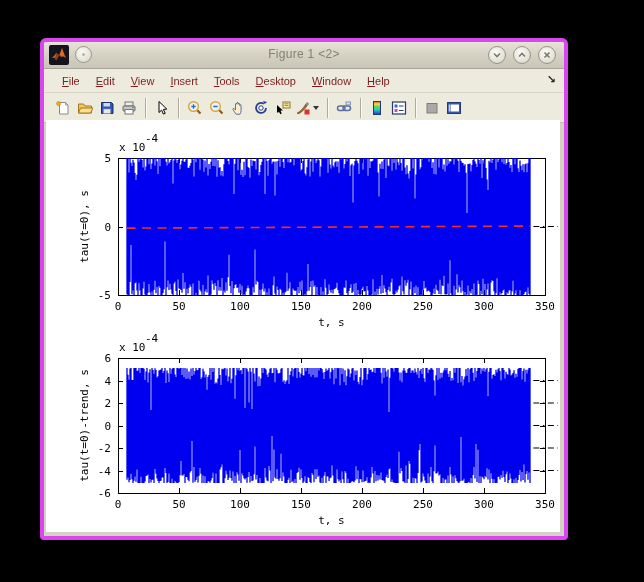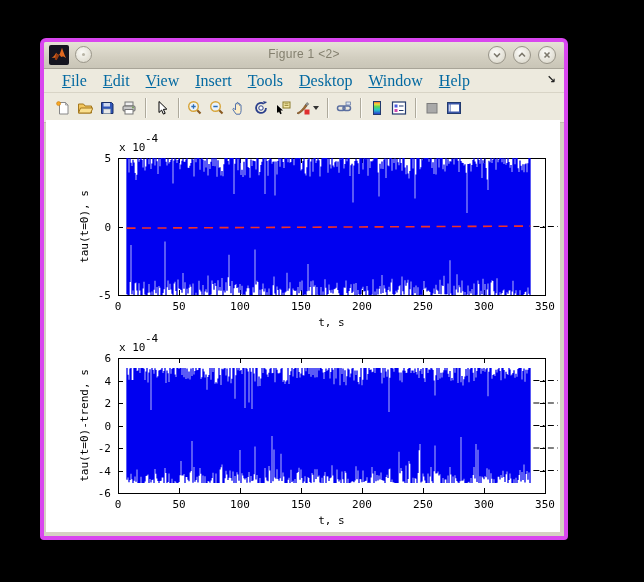--- a/index.html
+++ b/index.html
@@ -22,21 +22,21 @@
               font-size:12px;color:#84806f;letter-spacing:.3px;}
   .tb-btns{position:absolute;right:8px;top:4px;display:flex;gap:7px;}
   .tb-btn{width:18px;height:18px;border-radius:50%;
           background:radial-gradient(circle at 40% 35%,#fbfbf8,#d6d2c4);
           border:1px solid #989488;box-sizing:border-box;display:flex;
           align-items:center;justify-content:center;}
   .tb-btn svg{display:block;}
   
   .menubar{position:relative;height:23px;background:#edeade;border-bottom:1px solid #d8d4c6;
            display:flex;align-items:center;padding-left:10px;}
-  .menu-item{font-size:16px;color:#0369a1;padding:3px 8px;cursor:default;font-family:Liberation Serif, serif;}
+  .menu-item{font-size:11px;color:#7f1d1d;padding:3px 8px;cursor:default;}
   .menu-item u{text-decoration:underline;}
   .dock-arrow{position:absolute;right:8px;top:4px;font-size:11px;color:#222;font-weight:bold;}
   
   .toolbar{position:relative;height:29px;background:#edeade;border-bottom:1px solid #c2beb0;
            display:flex;align-items:center;padding-left:8px;}
   .tool-btn{width:22px;height:22px;display:flex;align-items:center;justify-content:center;
             border-radius:2px;}
   .tool-btn svg{width:16px;height:16px;display:block;}
   .tool-sep{width:1px;height:20px;background:#aeaa9c;margin:0 5px;box-shadow:1px 0 0 #fbfaf4;}
   .caret{width:0;height:0;border-left:3px solid transparent;border-right:3px solid transparent;

